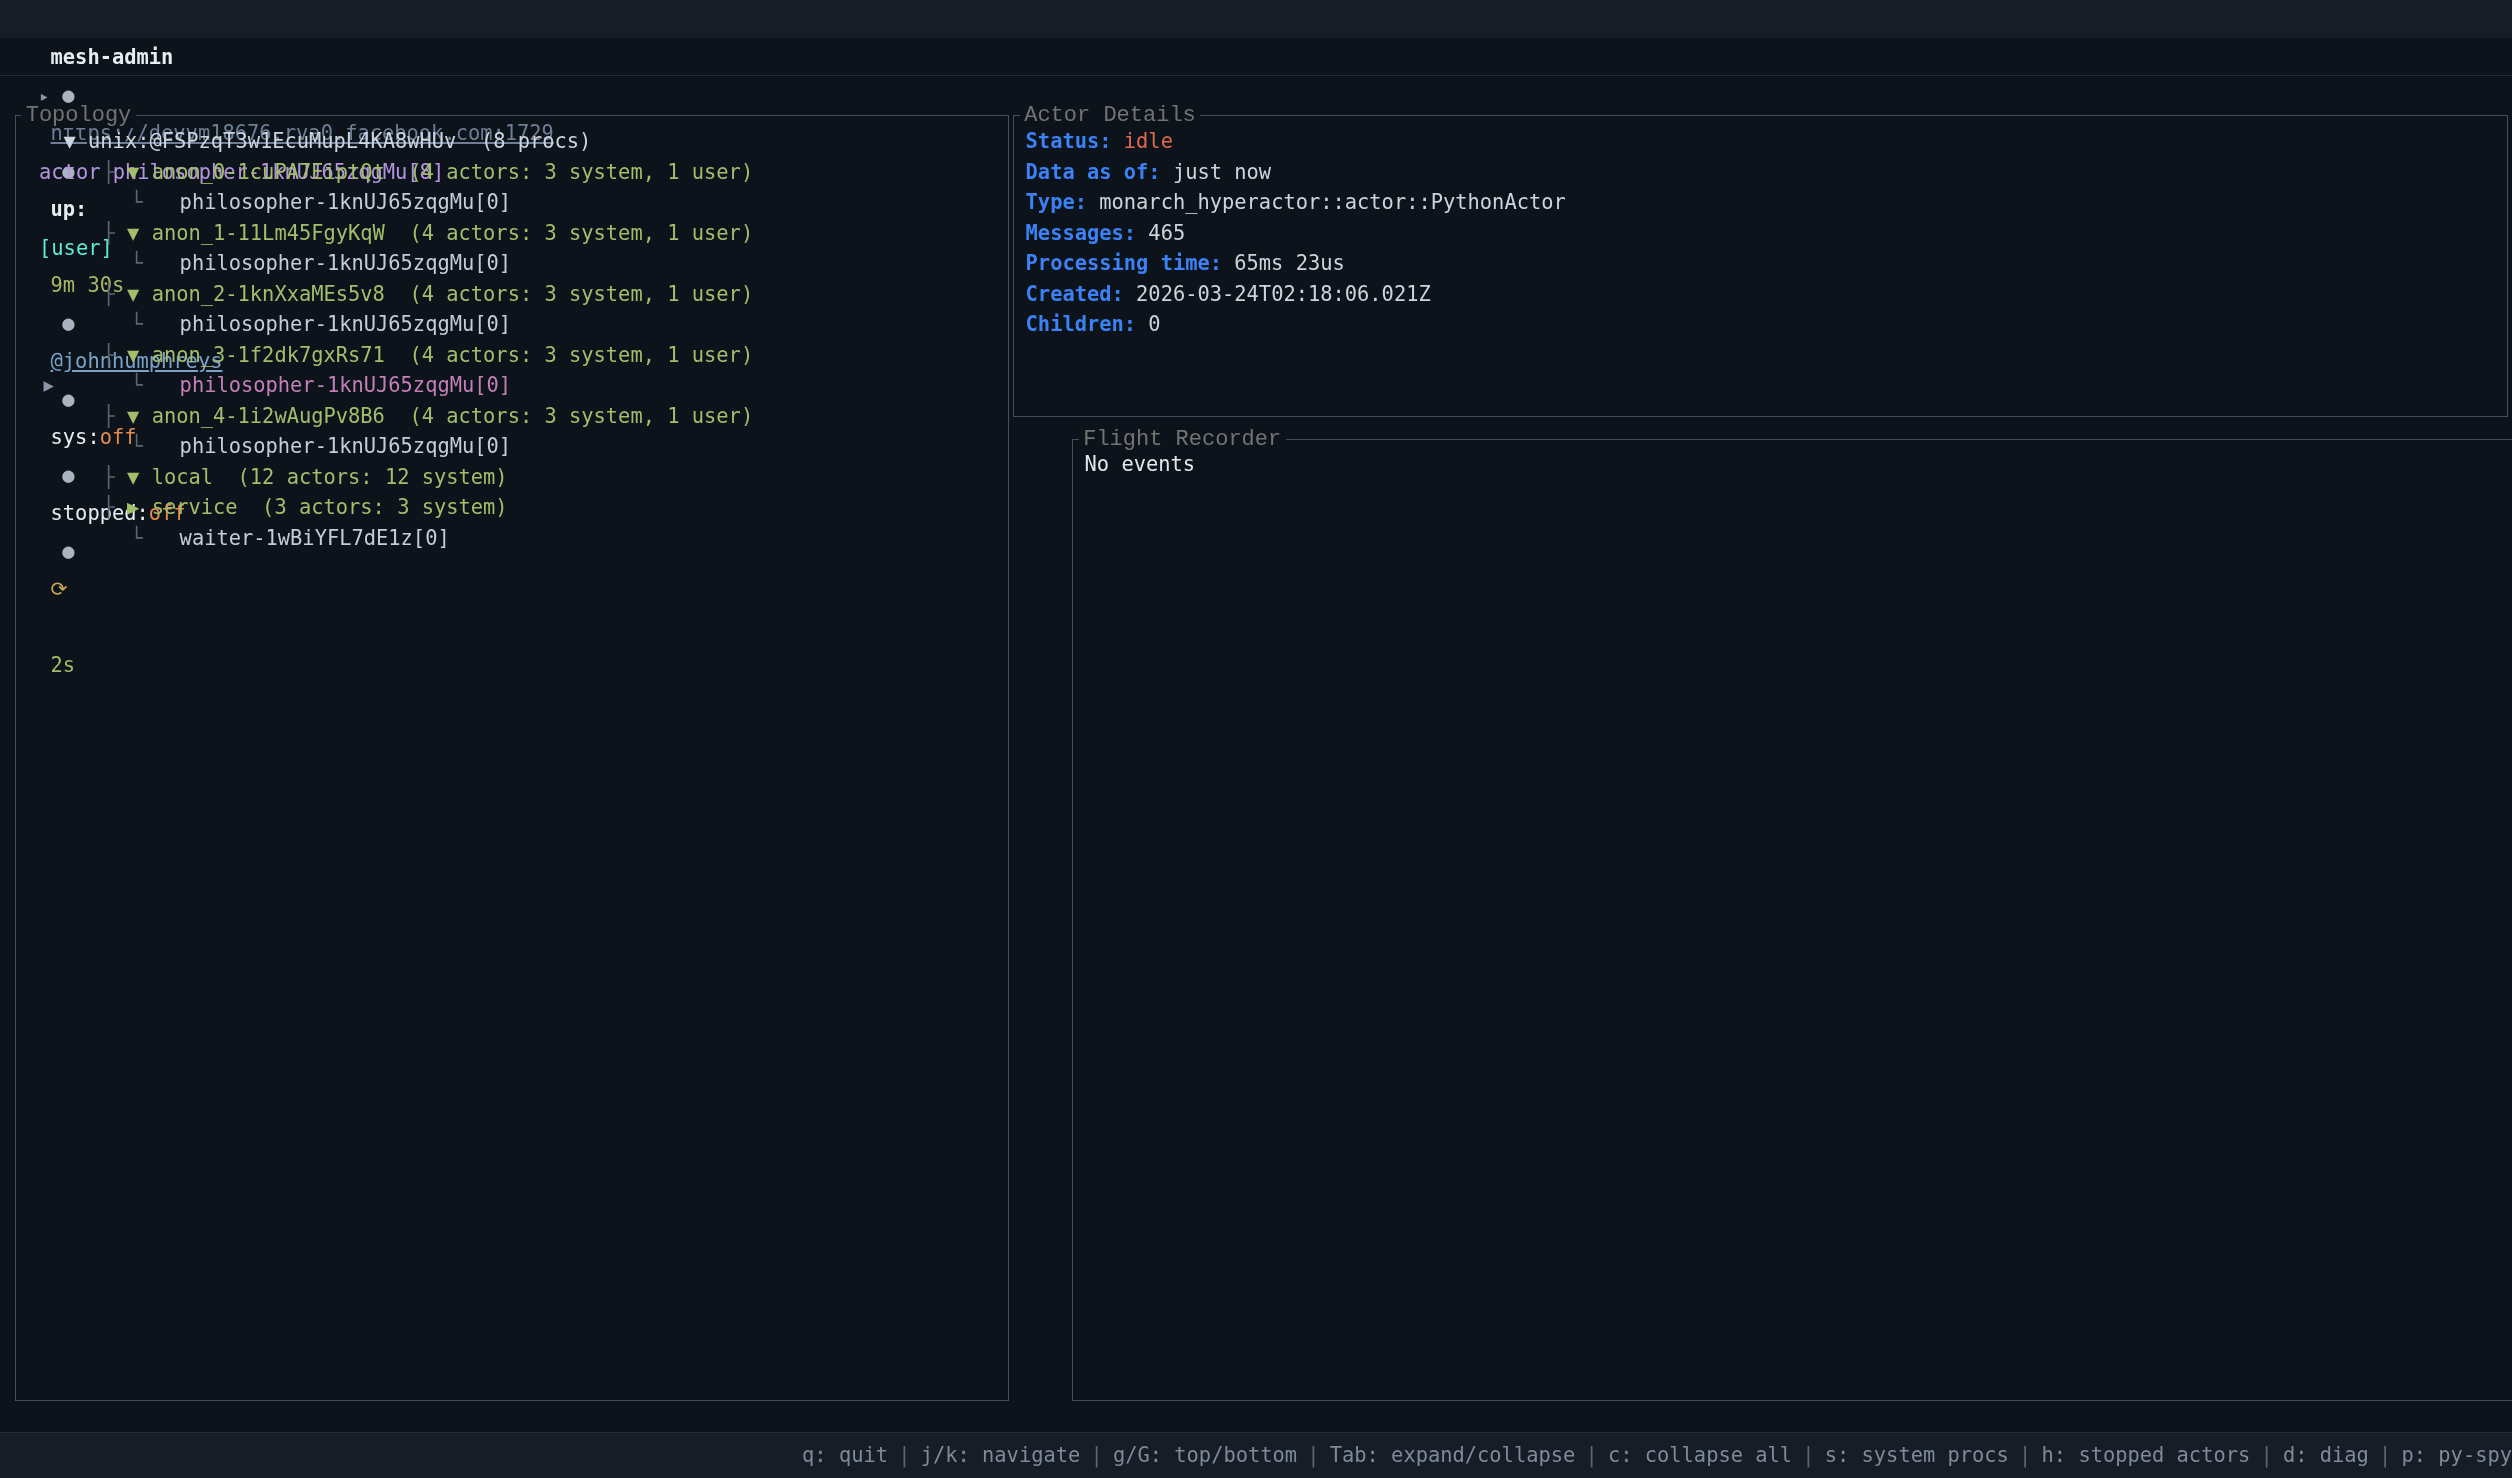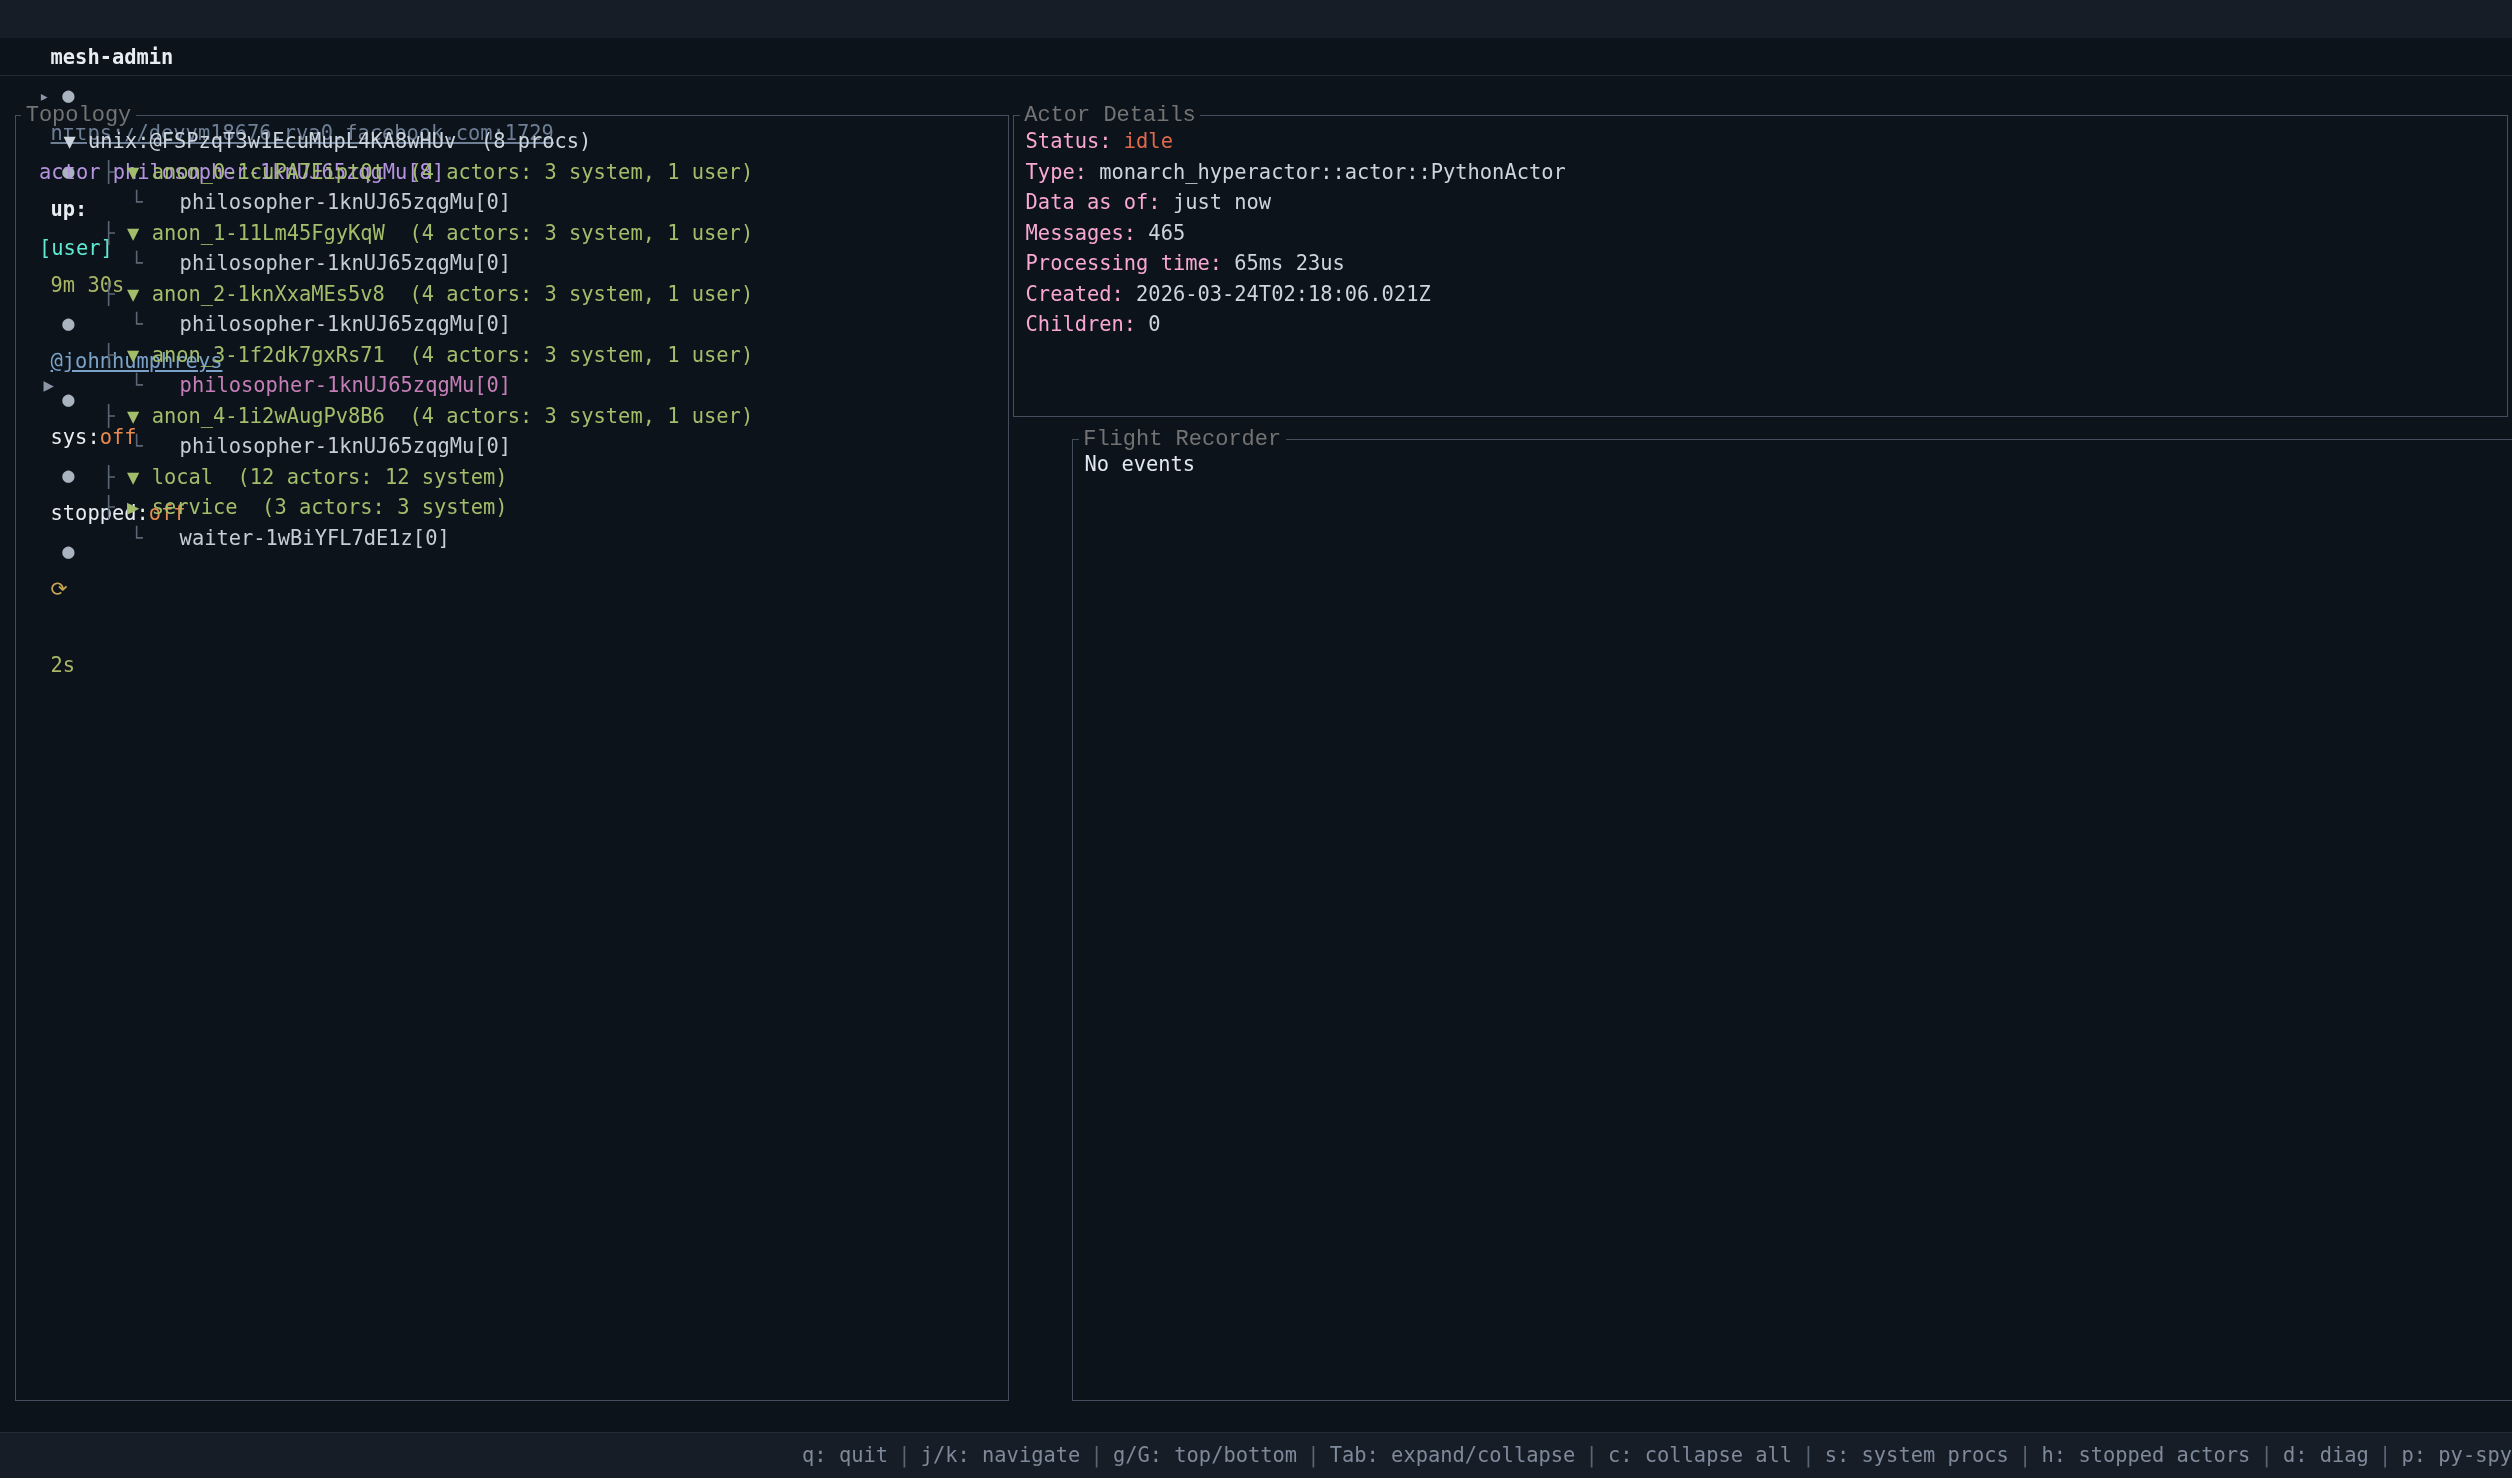--- a/index.html
+++ b/index.html
@@ -56,21 +56,21 @@
   .green { color:#a3be6b; }
   .leafc { color:#c6cdd6; }
   .conn  { color:#5b6674; }
   .trow.selected .leafc { color:#c57fb8; }
   .sel-marker {
     position:absolute; left:28px; top:0; color:#8b95a5; font-size:17.4px;
   }
   
   .detail-rows { padding:10.2px 0 0 11.6px; }
   .drow { height:30.5px; line-height:30.5px; white-space:pre; }
-  .dlabel { color:#f9a8d4; font-weight:normal; }
+  .dlabel { color:#3b82f6; font-weight:bold; }
   .dvalue { color:#cdd4dc; }
   .dvalue.status-idle { color:#e0694c; }
   
   .flight-body { padding:8.7px 0 0 11.6px; }
   .frow { height:30.5px; line-height:30.5px; color:#e2e8ef; }
   
   .footer-bar {
     position:absolute; left:0; bottom:0; width:2512px; height:47px;
     background:#161d26; border-top:1.5px solid #232b36;
     line-height:45px; padding-left:13px; white-space:pre;
@@ -127,22 +127,22 @@
       <div class="trow proc"><span class="conn">├ </span><span class="green">▼ </span><span class="green">local</span><span class="green">  (12 actors: 12 system)</span></div>
       <div class="trow proc"><span class="conn">├ </span><span class="green">▶ </span><span class="green">service</span><span class="green">  (3 actors: 3 system)</span></div>
       <div class="trow leaf"><span class="conn">└   </span><span class="leafc">waiter-1wBiYFL7dE1z[0]</span></div>
     </div>
 </div>
 
 <div class="panel" id="details-panel">
   <div class="panel-title">Actor Details</div>
   <div class="detail-rows">
       <div class="drow"><span class="dlabel">Status:</span><span class="dvalue status-idle"> idle</span></div>
+      <div class="drow"><span class="dlabel">Data as of:</span><span class="dvalue"> just now</span></div>
       <div class="drow"><span class="dlabel">Type:</span><span class="dvalue"> monarch_hyperactor::actor::PythonActor</span></div>
-      <div class="drow"><span class="dlabel">Data as of:</span><span class="dvalue"> just now</span></div>
       <div class="drow"><span class="dlabel">Messages:</span><span class="dvalue"> 465</span></div>
       <div class="drow"><span class="dlabel">Processing time:</span><span class="dvalue"> 65ms 23us</span></div>
       <div class="drow"><span class="dlabel">Created:</span><span class="dvalue"> 2026-03-24T02:18:06.021Z</span></div>
       <div class="drow"><span class="dlabel">Children:</span><span class="dvalue"> 0</span></div>
     </div>
 </div>
 
 <div class="panel" id="flight-panel">
   <div class="panel-title">Flight Recorder</div>
   <div class="flight-body">

